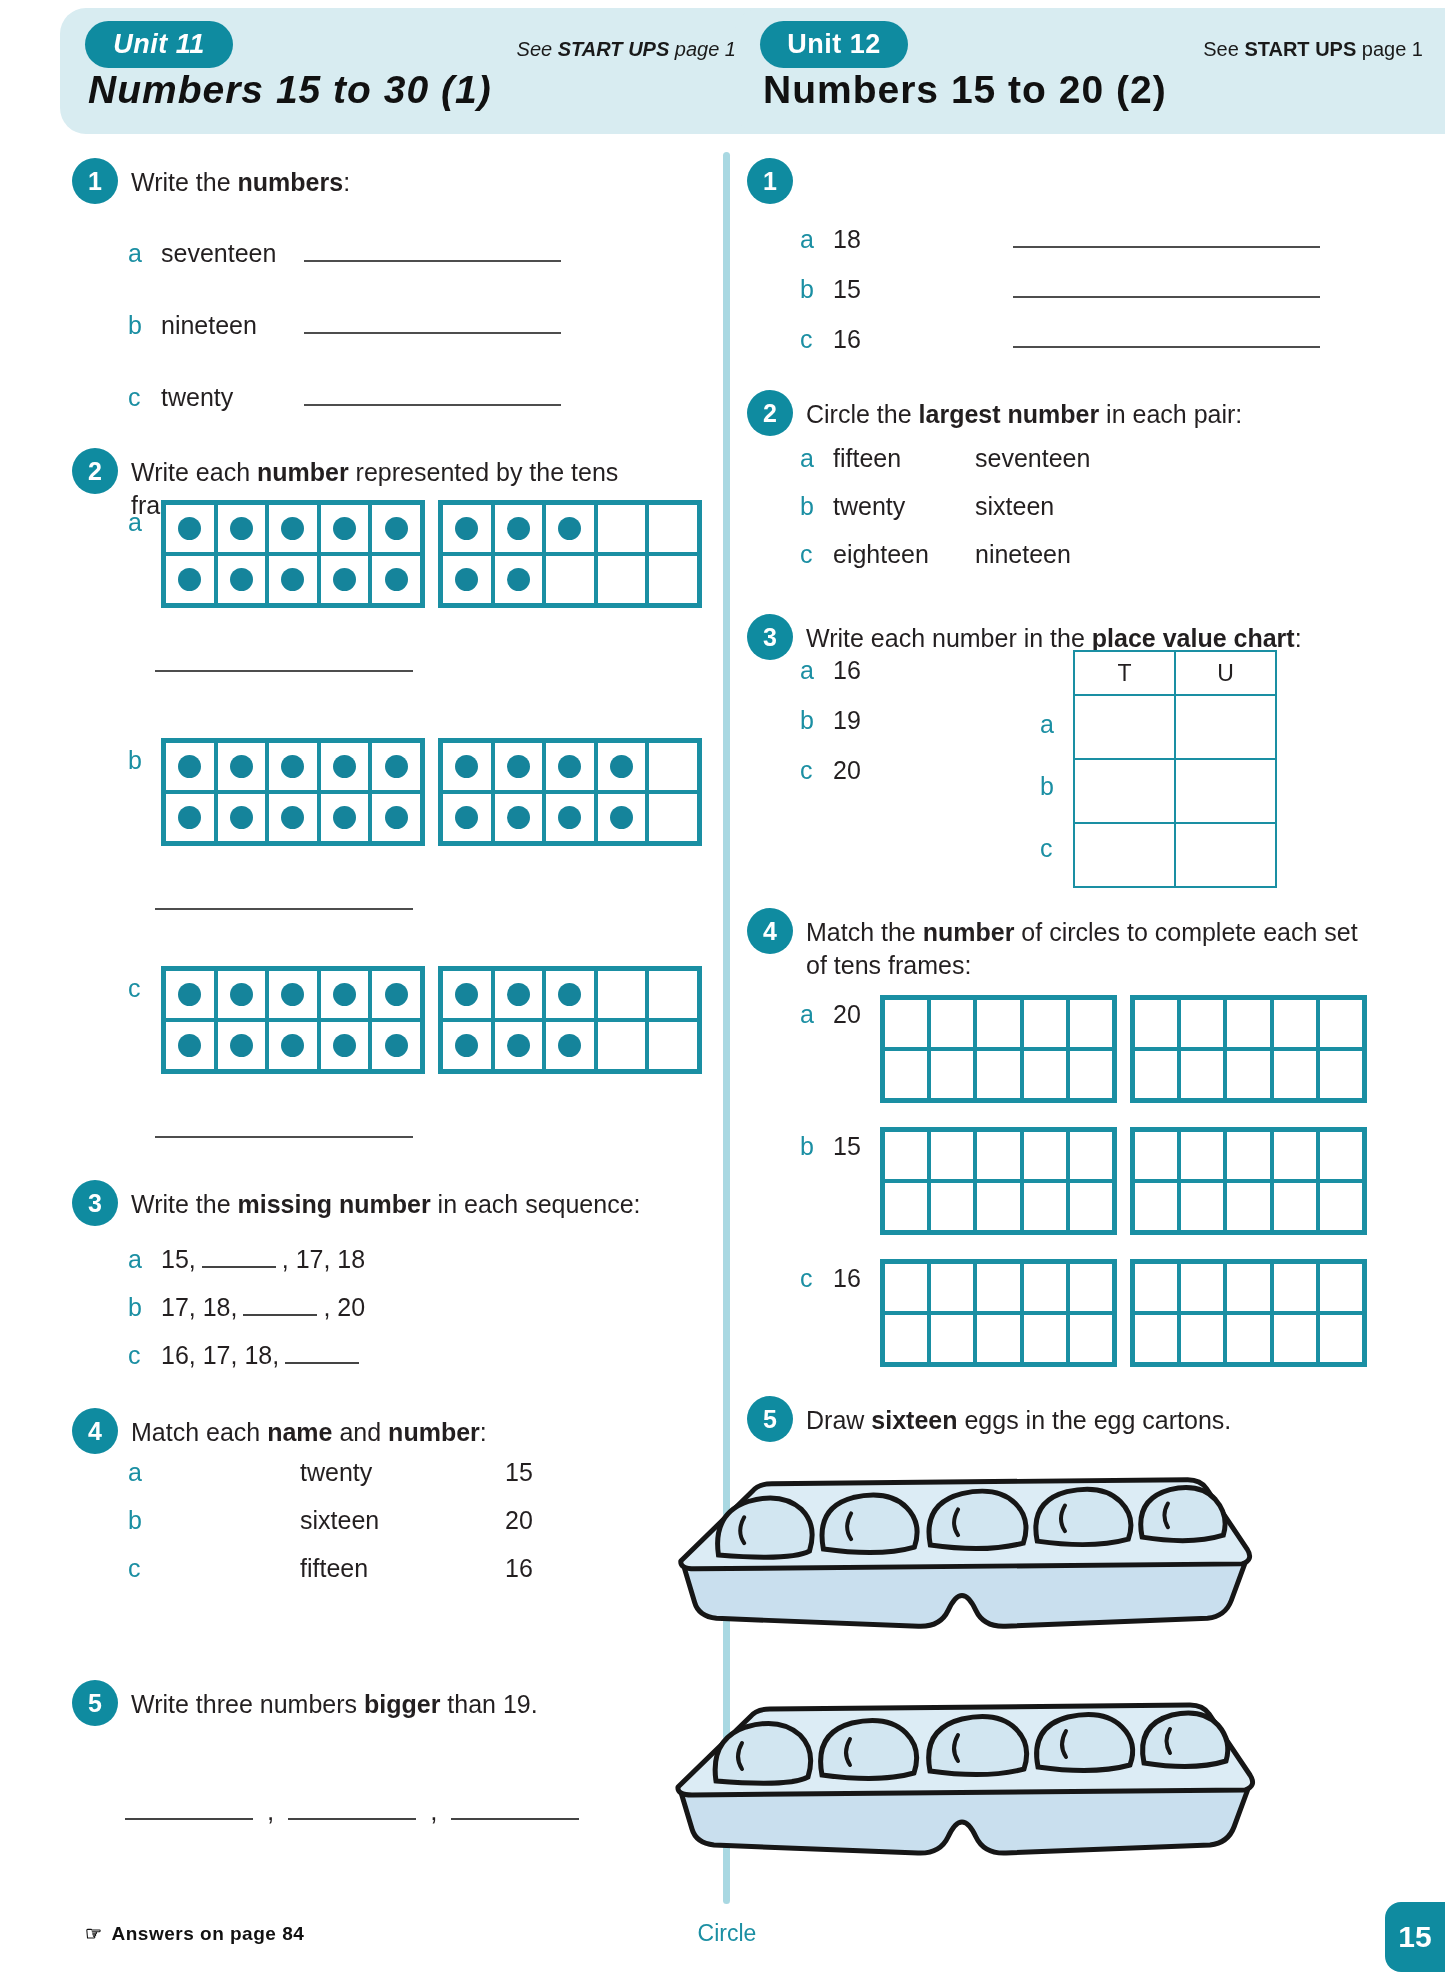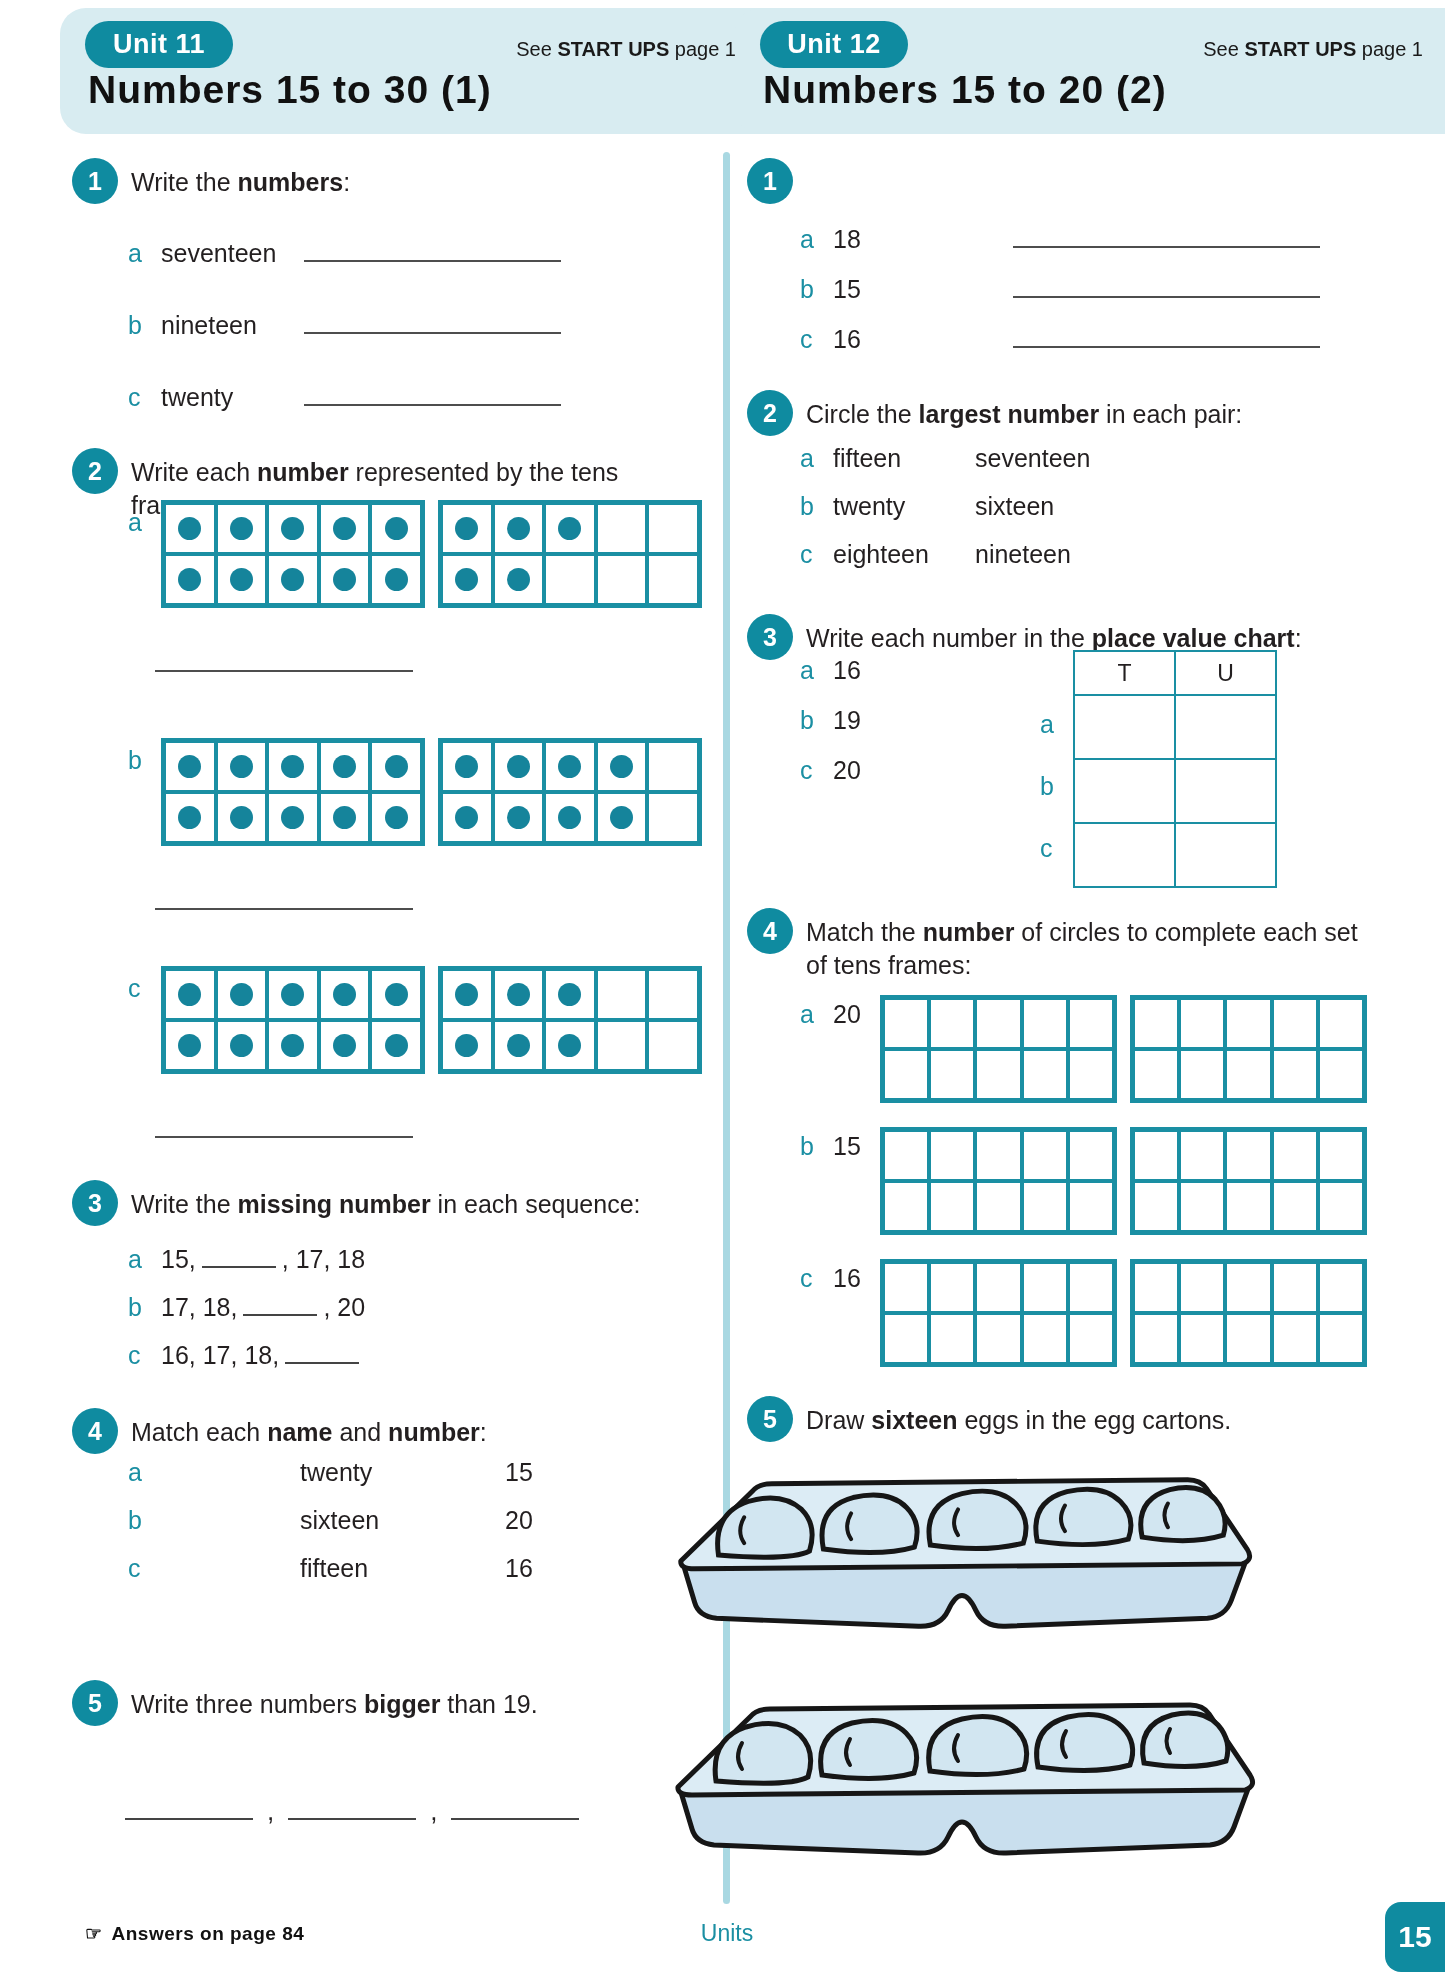--- a/index.html
+++ b/index.html
@@ -73,21 +73,21 @@
   .page-number-box{position:absolute;left:1385px;top:1902px;width:60px;height:70px;background:#0f8ba0;
     border-radius:16px 0 0 16px;display:flex;align-items:center;justify-content:center;
     color:#fff;font-size:30px;font-weight:bold;}
 </style>
 </head>
 <body>
 
 <div class="divider"></div>
 
 <section>
-  <header class="unit-header" style="left:60px;top:8px;width:728px;">
+  <header class="unit-header" style="left:60px;top:8px;width:728px;font-style:italic;">
     <div class="unit-pill">
       <span>Unit 11</span>
     </div>
     <div class="see-note"><span>See </span><b>START UPS</b><span> page 1</span></div>
     <h1 class="unit-title">Numbers 15 to 30 (1)</h1>
   </header>
 
   <div class="qrow" style="left:72px;top:158px;width:600px;">
     <span class="qbadge">1</span>
     <span class="qtext"><span>Write the </span><b>numbers</b><span>:</span></span>
@@ -577,16 +577,16 @@
       <path d="M416,54 Q408,68 416,80" fill="none" stroke="#161616" stroke-width="4" stroke-linecap="round"></path>
       <path d="M520,52 Q513,64 520,76" fill="none" stroke="#161616" stroke-width="4" stroke-linecap="round"></path>
     </svg>
   </div>
 </section>
 
 <div class="footer-answers">
   <span>☞</span>
   <span>Answers on page 84</span>
 </div>
-<div class="footer-units">Units</div>
+<div class="footer-units">Circle</div>
 <div class="page-number-box">
   <span>15</span>
 </div>
 
 </body></html>

